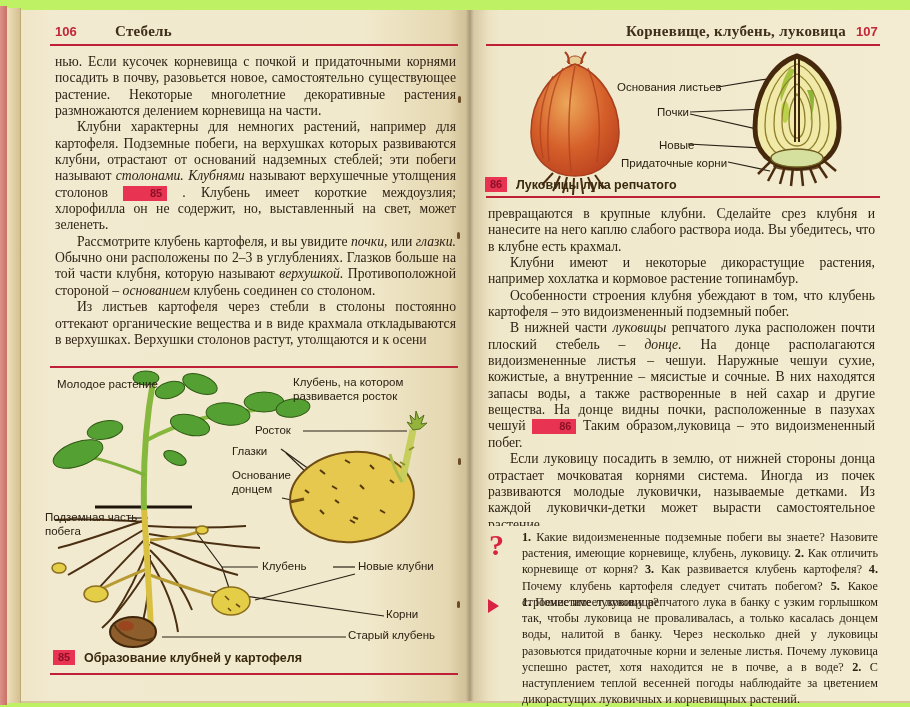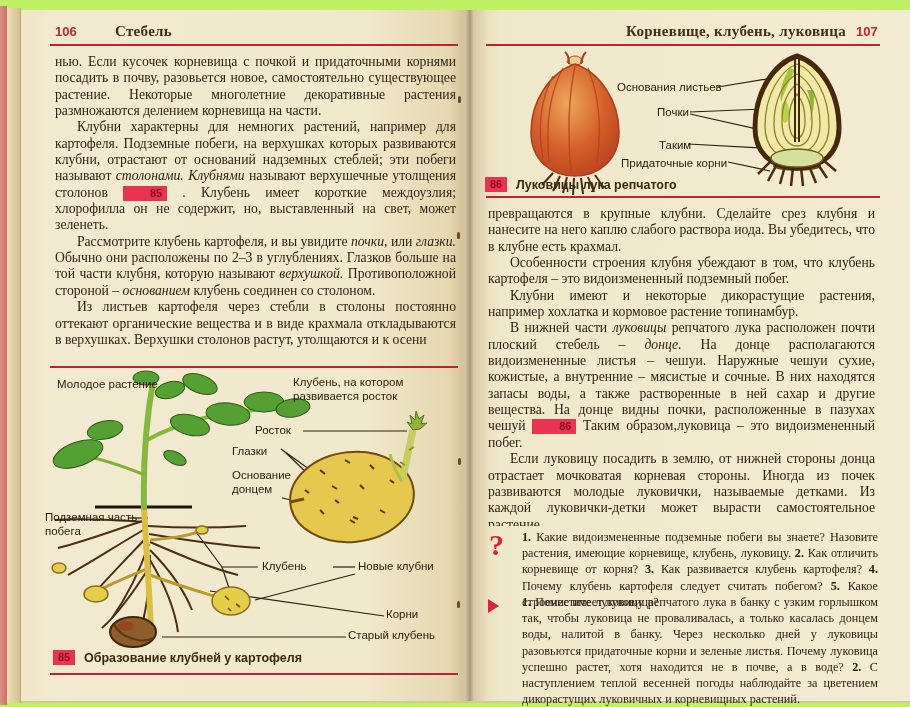--- a/index.html
+++ b/index.html
@@ -234,33 +234,33 @@
         <path d="M312,24 C300,30 289,48 289,74 C289,93 299,103 312,103 C325,103 335,93 335,74 C335,48 324,30 312,24 Z"></path>
         <path d="M312,34 C304,40 297,52 297,72 C297,87 303,96 312,96 C321,96 327,87 327,72 C327,52 320,40 312,34 Z"></path>
         <path d="M312,44 C307,50 304,58 304,70 C304,81 307,88 312,88 C317,88 320,81 320,70 C320,58 317,50 312,44 Z"></path>
       </g>
       <path d="M310,8 L310,92 M314,8 L314,92" stroke="#3f280e" stroke-width="2"></path>
       <ellipse cx="312" cy="108" rx="26" ry="9" fill="#d6e09e" stroke="#6d5d20" stroke-width="1.5"></ellipse>
     </svg>
 
     <div class="flabel" style="left:617px;top:81px;">Основания листьев</div>
     <div class="flabel" style="left:657px;top:106px;">Почки</div>
-    <div class="flabel" style="left:659px;top:139px;">Таким</div>
+    <div class="flabel" style="left:659px;top:139px;">Новые</div>
     <div class="flabel" style="left:621px;top:157px;">Придаточные корни</div>
 
     <span class="badge" style="position:absolute;left:485px;top:177px;">86</span>
     <div class="fig-cap" style="left:516px;top:178px;">Луковицы лука репчатого</div>
     <div class="redrule" style="left:486px;top:196px;width:394px;"></div>
 
     <div class="body-text" style="left:488px;top:206px;width:387px;height:320px;">
       <p class="noindent"><span>превращаются в крупные клубни. Сделайте срез клубня и нанесите на него каплю слабого раствора иода. Вы убедитесь, что в клубне есть крахмал.</span></p>
+      <p><span>Клубни имеют и некоторые дикорастущие растения, например хохлатка и кормовое растение топинамбур.</span></p>
       <p><span>Особенности строения клубня убеждают в том, что клубень картофеля – это видоизмененный подземный побег.</span></p>
-      <p><span>Клубни имеют и некоторые дикорастущие растения, например хохлатка и кормовое растение топинамбур.</span></p>
       <p><span>В нижней части </span><span class="seg-i">луковицы</span><span> репчатого лука расположен почти плоский стебель – </span><span class="seg-i">донце.</span><span> На донце располагаются видоизмененные листья – чешуи. Наружные чешуи сухие, кожистые, а внутренние – мясистые и сочные. В них находятся запасы воды, а также растворенные в ней сахар и другие вещества. На донце видны почки, расположенные в пазухах чешуй </span><span class="seg-badge">86</span><span> Таким образом,луковица – это видоизмененный побег.</span></p>
-      <p><span>Если луковицу посадить в землю, от нижней стороны донца отрастает мочковатая корневая стороны. Иногда из почек развиваются молодые луковички, называемые детками. Из каждой луковички-детки может вырасти самостоятельное растение.</span></p>
+      <p><span>Если луковицу посадить в землю, от нижней стороны донца отрастает мочковатая корнями система. Иногда из почек развиваются молодые луковички, называемые детками. Из каждой луковички-детки может вырасти самостоятельное растение.</span></p>
 
     </div>
 
     <div class="qmark" style="left:489px;top:528px;">?</div>
     <div class="qa" style="left:522px;top:529px;width:356px;"><span class="seg-b">1.</span><span> Какие видоизмененные подземные побеги вы знаете? Назовите растения, имеющие корневище, клубень, луковицу. </span><span class="seg-b">2.</span><span> Как отличить корневище от корня? </span><span class="seg-b">3.</span><span> Как развивается клубень картофеля? </span><span class="seg-b">4.</span><span> Почему клубень картофеля следует считать побегом? </span><span class="seg-b">5.</span><span> Какое строение имеет луковица?</span></div>
 
     <div class="tri" style="left:488px;top:599px;"></div>
     <div class="qa" style="left:522px;top:594px;width:356px;"><span class="seg-b">1.</span><span> Поместите луковицу репчатого лука в банку с узким горлышком так, чтобы луковица не проваливалась, а только касалась донцем воды, налитой в банку. Через несколько дней у луковицы разовьются придаточные корни и зеленые листья. Почему луковица успешно растет, хотя находится не в почве, а в воде? </span><span class="seg-b">2.</span><span> С наступлением теплой весенней погоды наблюдайте за цветением дикорастущих луковичных и корневищных растений.</span></div>
   </div>
 

